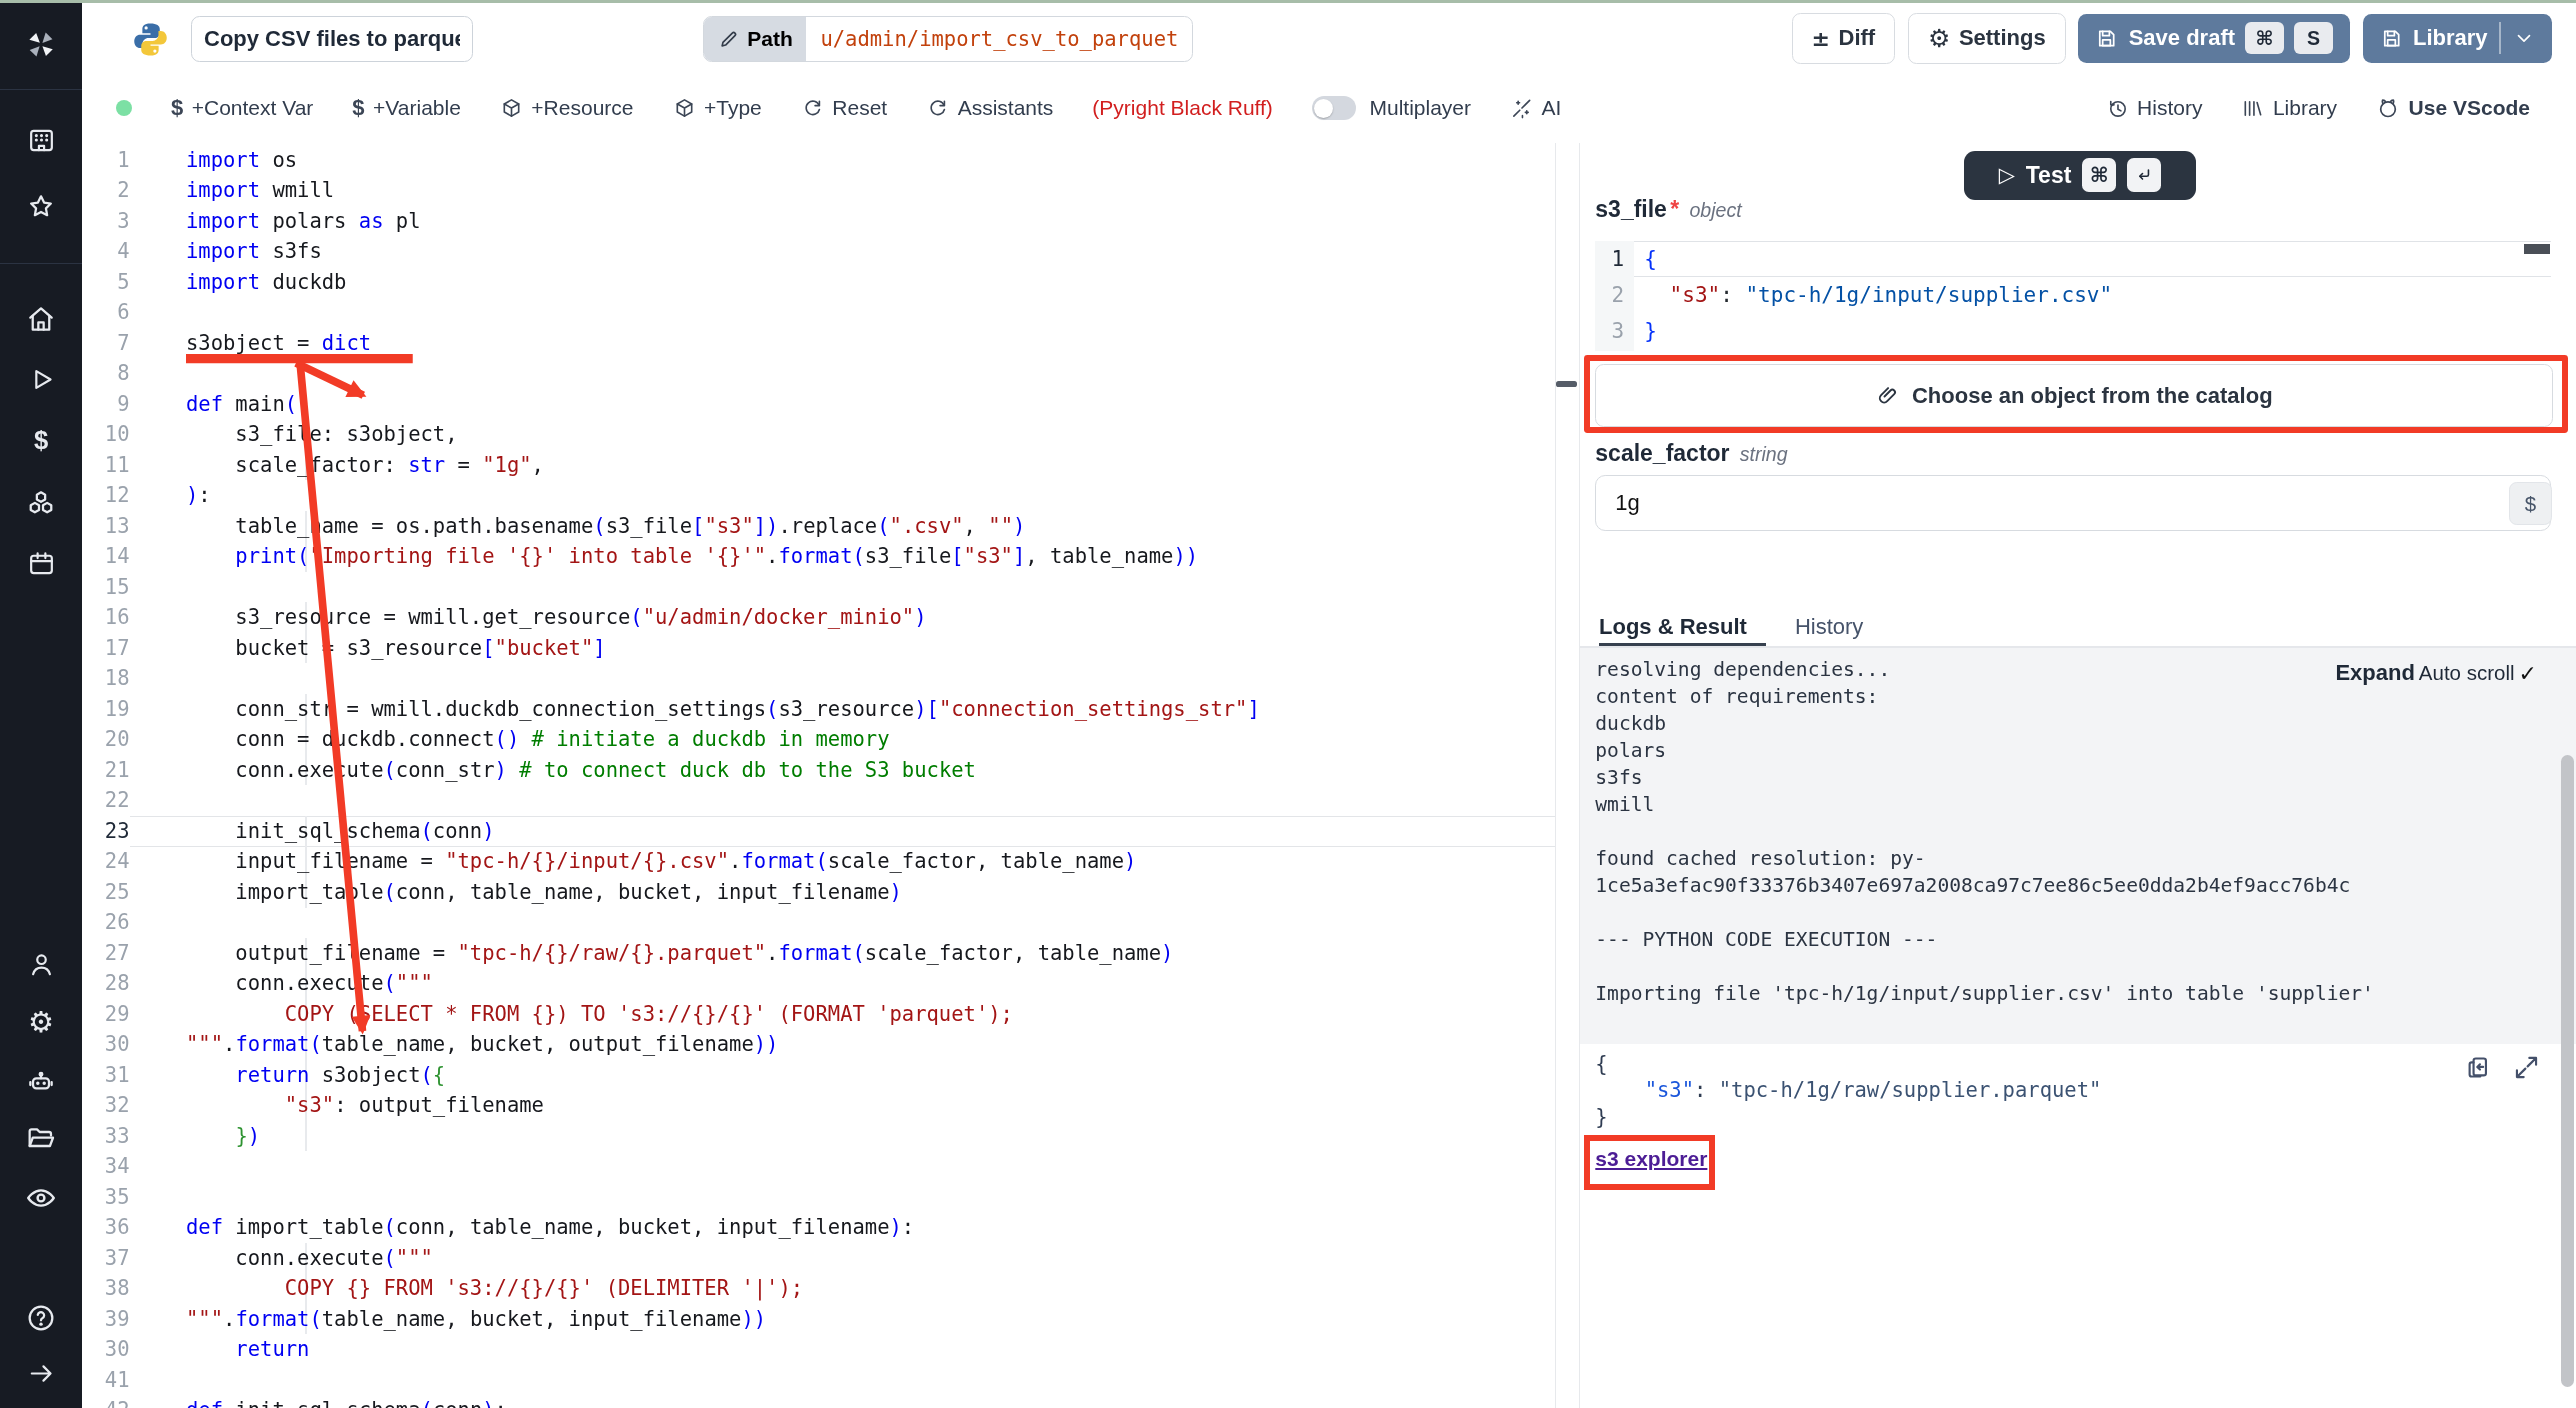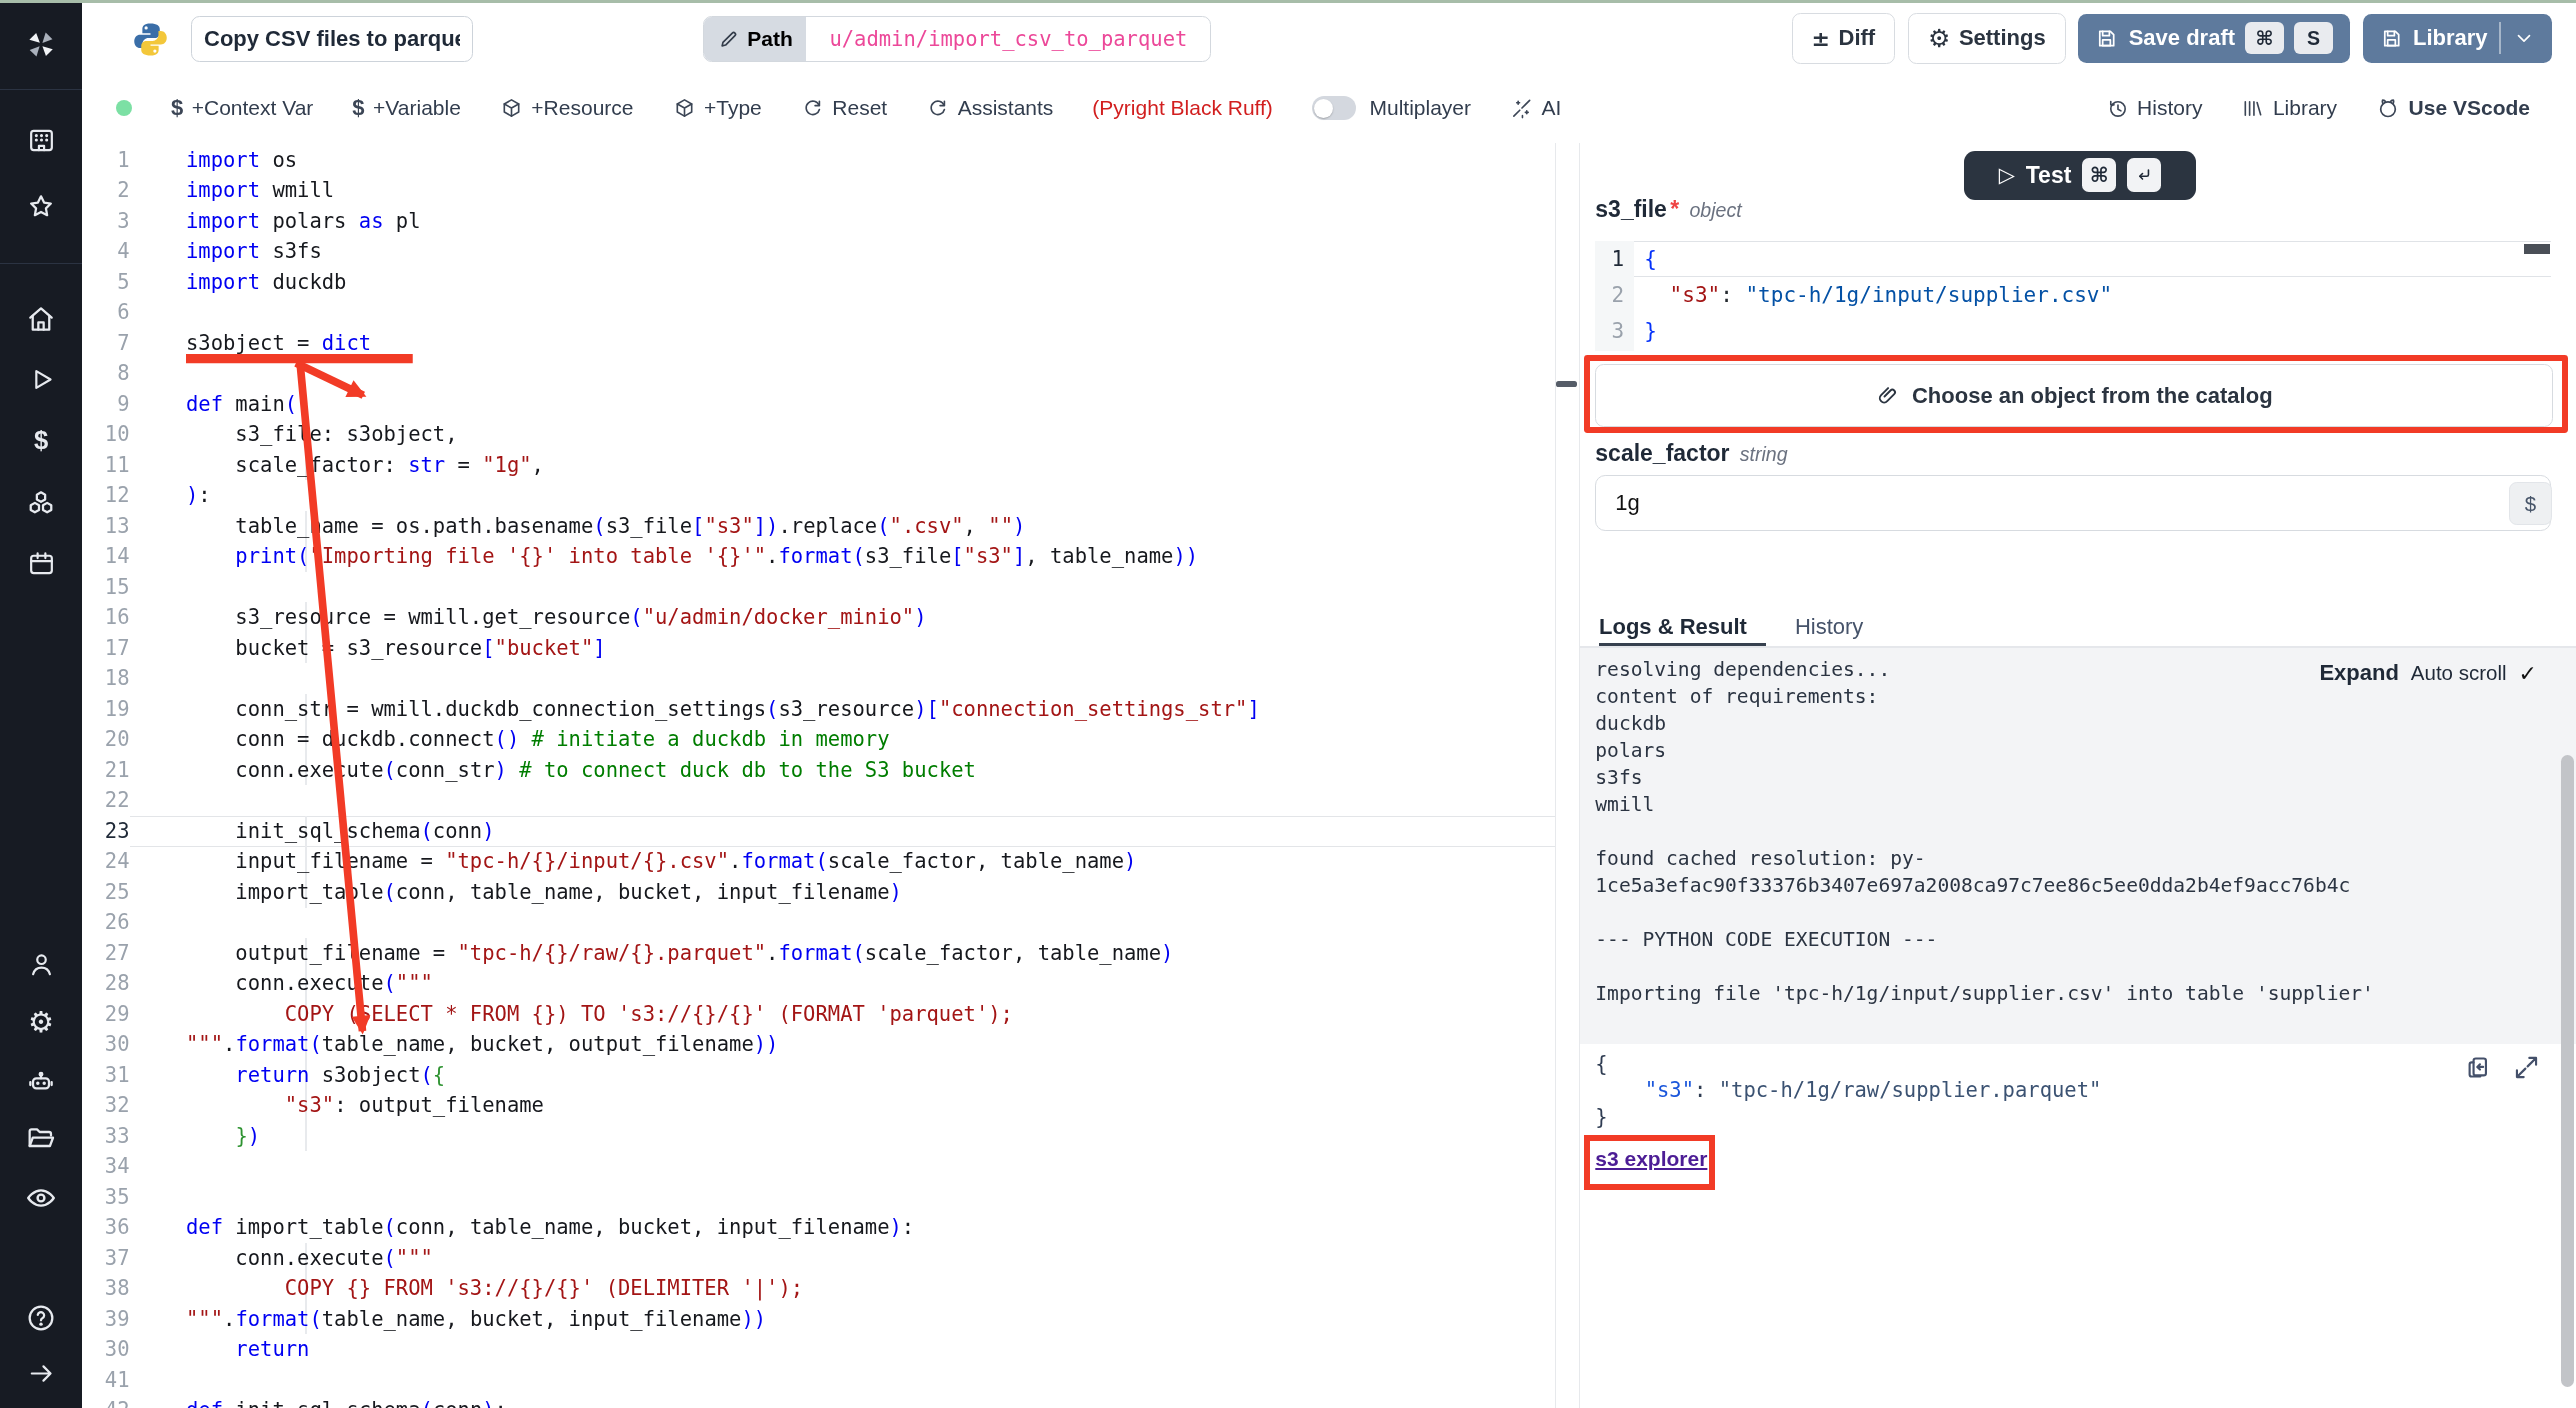--- a/index.html
+++ b/index.html
@@ -19,22 +19,22 @@
   .topbar{position:absolute;left:82px;top:3.4px;width:2494px;height:72px;background:#fff}
   .pyicon{position:absolute;left:49px;top:17px}
   .titleinput{position:absolute;left:109px;top:12.8px;width:256px;height:44px;border:1.7px solid #cdd3da;
       border-radius:8.5px;font-family:"Liberation Sans",sans-serif;font-size:22px;font-weight:700;color:#1f2937;
       padding:0 12px;outline:none;white-space:nowrap;overflow:hidden;background:#fff}
   .pathchip{position:absolute;left:621px;top:12.8px;height:44px;border:1.7px solid #d3d8de;border-radius:8.5px;
       display:flex;align-items:stretch;overflow:hidden;background:#fff}
   .pathlabel{background:#d6dbe2;display:flex;align-items:center;gap:7.7px;padding:0 13.6px;
       font-size:21px;font-weight:600;color:#000000}
   .pathlabel svg{stroke:#333c4a;fill:none;stroke-width:1.8;stroke-linecap:round;stroke-linejoin:round}
-  .pathval{display:flex;align-items:center;padding:0 23px;font-family:"DejaVu Sans Mono",monospace;
-      font-size:20.5px;color:#ec4899}
+  .pathval{display:flex;align-items:center;padding:0 14px;font-family:"DejaVu Sans Mono",monospace;
+      font-size:20.5px;color:#c2410c}
   .topright{position:absolute;right:24px;top:9.4px;height:51px;display:flex;gap:12.8px;align-items:center}
   .wbtn{height:49px;display:flex;align-items:center;gap:8.5px;padding:0 19px;border:1.7px solid #d8dce1;
       border-radius:8.5px;background:#fff;font-size:22px;font-weight:600;color:#2b3440;cursor:pointer}
   .bbtn{height:49px;display:flex;align-items:center;gap:10.2px;padding:0 17px;border-radius:8.5px;
       background:#5e7a9d;font-size:22px;font-weight:600;color:#fff;cursor:pointer}
   .bbtn svg{stroke:#fff;fill:none;stroke-width:1.8;stroke-linecap:round;stroke-linejoin:round}
   .kbd{display:inline-flex;align-items:center;justify-content:center;min-width:32px;height:32px;
       background:#e9ebef;border-radius:6px;color:#1f2937;font-size:19.6px;font-weight:600;padding:0 3.4px}
   .dsep{width:1.7px;height:32px;background:rgba(255,255,255,.45);margin:0 1.7px}
   
@@ -93,21 +93,21 @@
   .varbadge{position:absolute;right:24px;top:339px;width:41px;height:41px;background:#eef0f2;border:1.7px solid #e2e5e9;
       border-radius:7.7px;display:flex;align-items:center;justify-content:center;font-size:20.5px;color:#475569;cursor:pointer}
   .tabs{position:absolute;left:19px;top:465px;display:flex;gap:48px;height:38px;align-items:center}
   .tab{font-size:22px;color:#46536a;cursor:pointer}
   .tab.active{color:#1f2937;font-weight:600}
   .tabline{position:absolute;left:0px;top:500px;width:167px;height:4.3px;background:#37414f}
   .tabdiv{position:absolute;left:0;top:503px;width:996px;height:1.7px;background:#e5e7eb}
   .logs{position:absolute;left:0;top:505px;width:996px;height:396px;background:#f3f4f6;overflow:hidden}
   .loglines{position:absolute;left:15.3px;top:7.7px}
   .ll{height:27px;line-height:27px;font-family:"DejaVu Sans Mono",monospace;font-size:19.6px;color:#2b3442;white-space:pre;min-width:1.7px}
-  .logctl{position:absolute;right:39px;top:12px;display:flex;align-items:center;gap:12px}
+  .logctl{position:absolute;right:39px;top:12px;display:flex;align-items:center;gap:4px}
   .expand{font-size:22px;font-weight:700;color:#1f2937;cursor:pointer}
   .autoscroll{font-size:20.5px;color:#1f2937;cursor:pointer}
   .checkmark{font-size:22px;font-weight:700;color:#111}
   .result{position:absolute;left:0;top:901px;width:996px;height:364px;background:#fff}
   .resicons{position:absolute;right:36px;top:10.2px;display:flex;gap:22px}
   .resicons svg{stroke:#44506a;fill:none;stroke-width:1.9;stroke-linecap:round;stroke-linejoin:round;cursor:pointer}
   .reslines{position:absolute;left:15.3px;top:6.8px}
   .reslines .cl{height:26.4px;line-height:26.4px;font-size:20.5px}
   .s3linkbox{position:absolute;left:4.3px;top:992px;width:131px;height:55px;border:6px solid #f23b26;box-sizing:border-box}
   .s3link{position:absolute;left:15.3px;top:1004px;font-size:21px;font-weight:600;color:#4c1d95;

